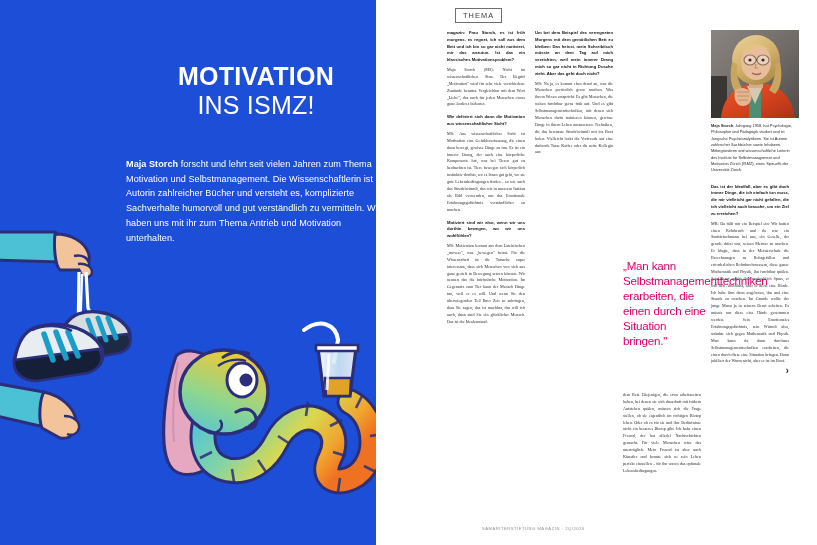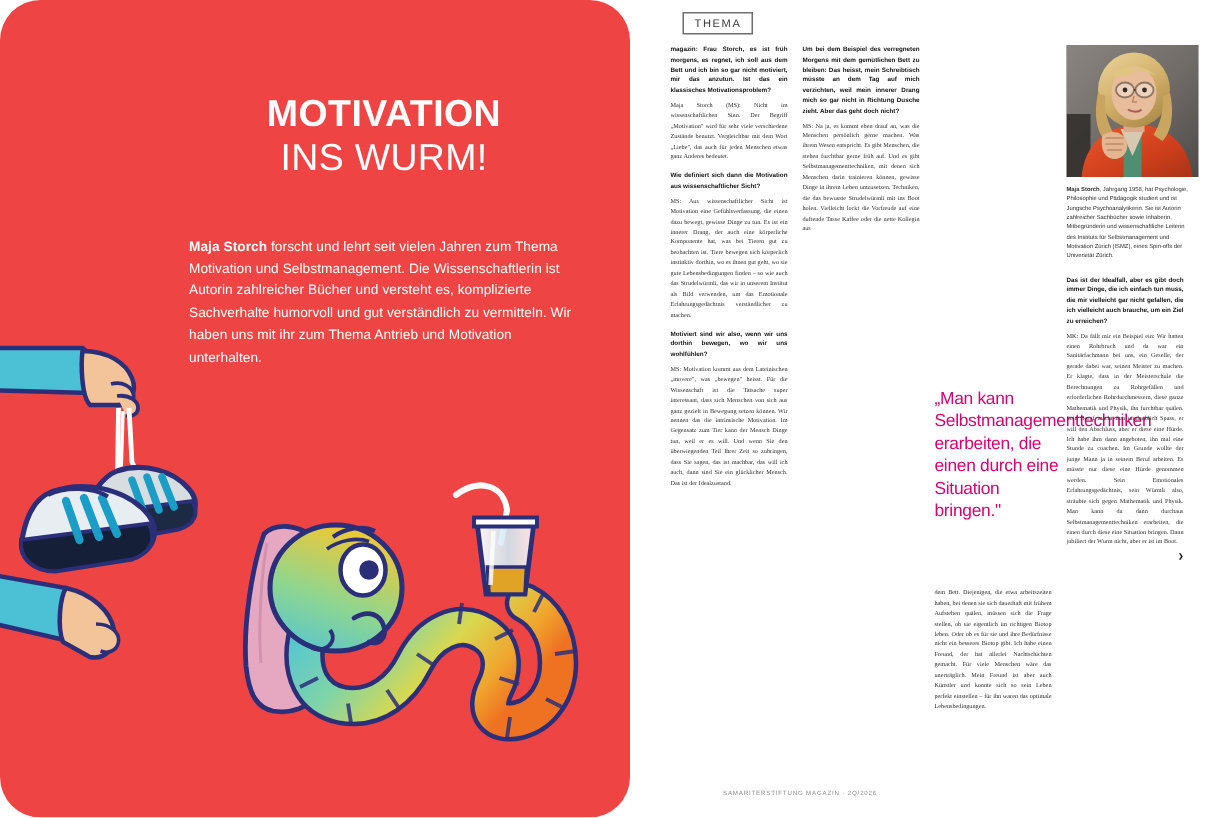--- a/index.html
+++ b/index.html
@@ -16,24 +16,23 @@
     position: relative;
     width: 817px;
     height: 545px;
     background: #ffffff;
   }
 
   
   .page-left {
     position: absolute;
     left: 0; top: 0;
-    width: 420px; height: 545px;
-    background: #ef4444;
+    width: 376px; height: 545px;
+    background: #1d4ed8;
     overflow: hidden;
-    border-radius: 27px;
   }
 
   .headline-block {
     position: absolute;
     left: 120px; top: 62px;
     width: 272px;
     text-align: center;
     color: #ffffff;
   }
   .headline-kicker {
@@ -202,21 +201,21 @@
 </style>
 </head>
 <body>
 
 <div class="spread">
 
   <div class="page-left">
 
     <div class="headline-block">
       <div class="headline-kicker">MOTIVATION</div>
-      <div class="headline-main">INS WURM!</div>
+      <div class="headline-main">INS ISMZ!</div>
     </div>
 
     <div class="lead-text"><b>Maja Storch</b><span> forscht und lehrt seit vielen Jahren zum Thema Motivation und Selbstmanagement. Die Wissenschaftlerin ist Autorin zahlreicher Bücher und versteht es, komplizierte Sachverhalte humorvoll und gut verständlich zu vermitteln. Wir haben uns mit ihr zum Thema Antrieb und Motivation unterhalten.</span></div>
 
     <div class="illustration">
       <svg viewBox="0 0 420 315" xmlns="http://www.w3.org/2000/svg">
         <defs>
           <linearGradient id="wormGrad" x1="0" y1="0" x2="1" y2="0.4">
             <stop offset="0%" stop-color="#4fc3d9"></stop>
             <stop offset="35%" stop-color="#7fd4a8"></stop>

